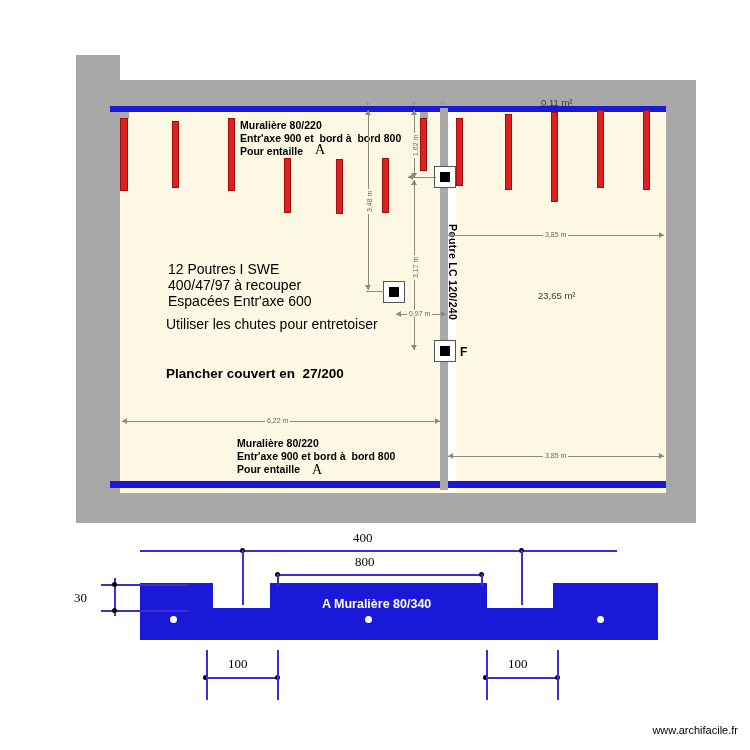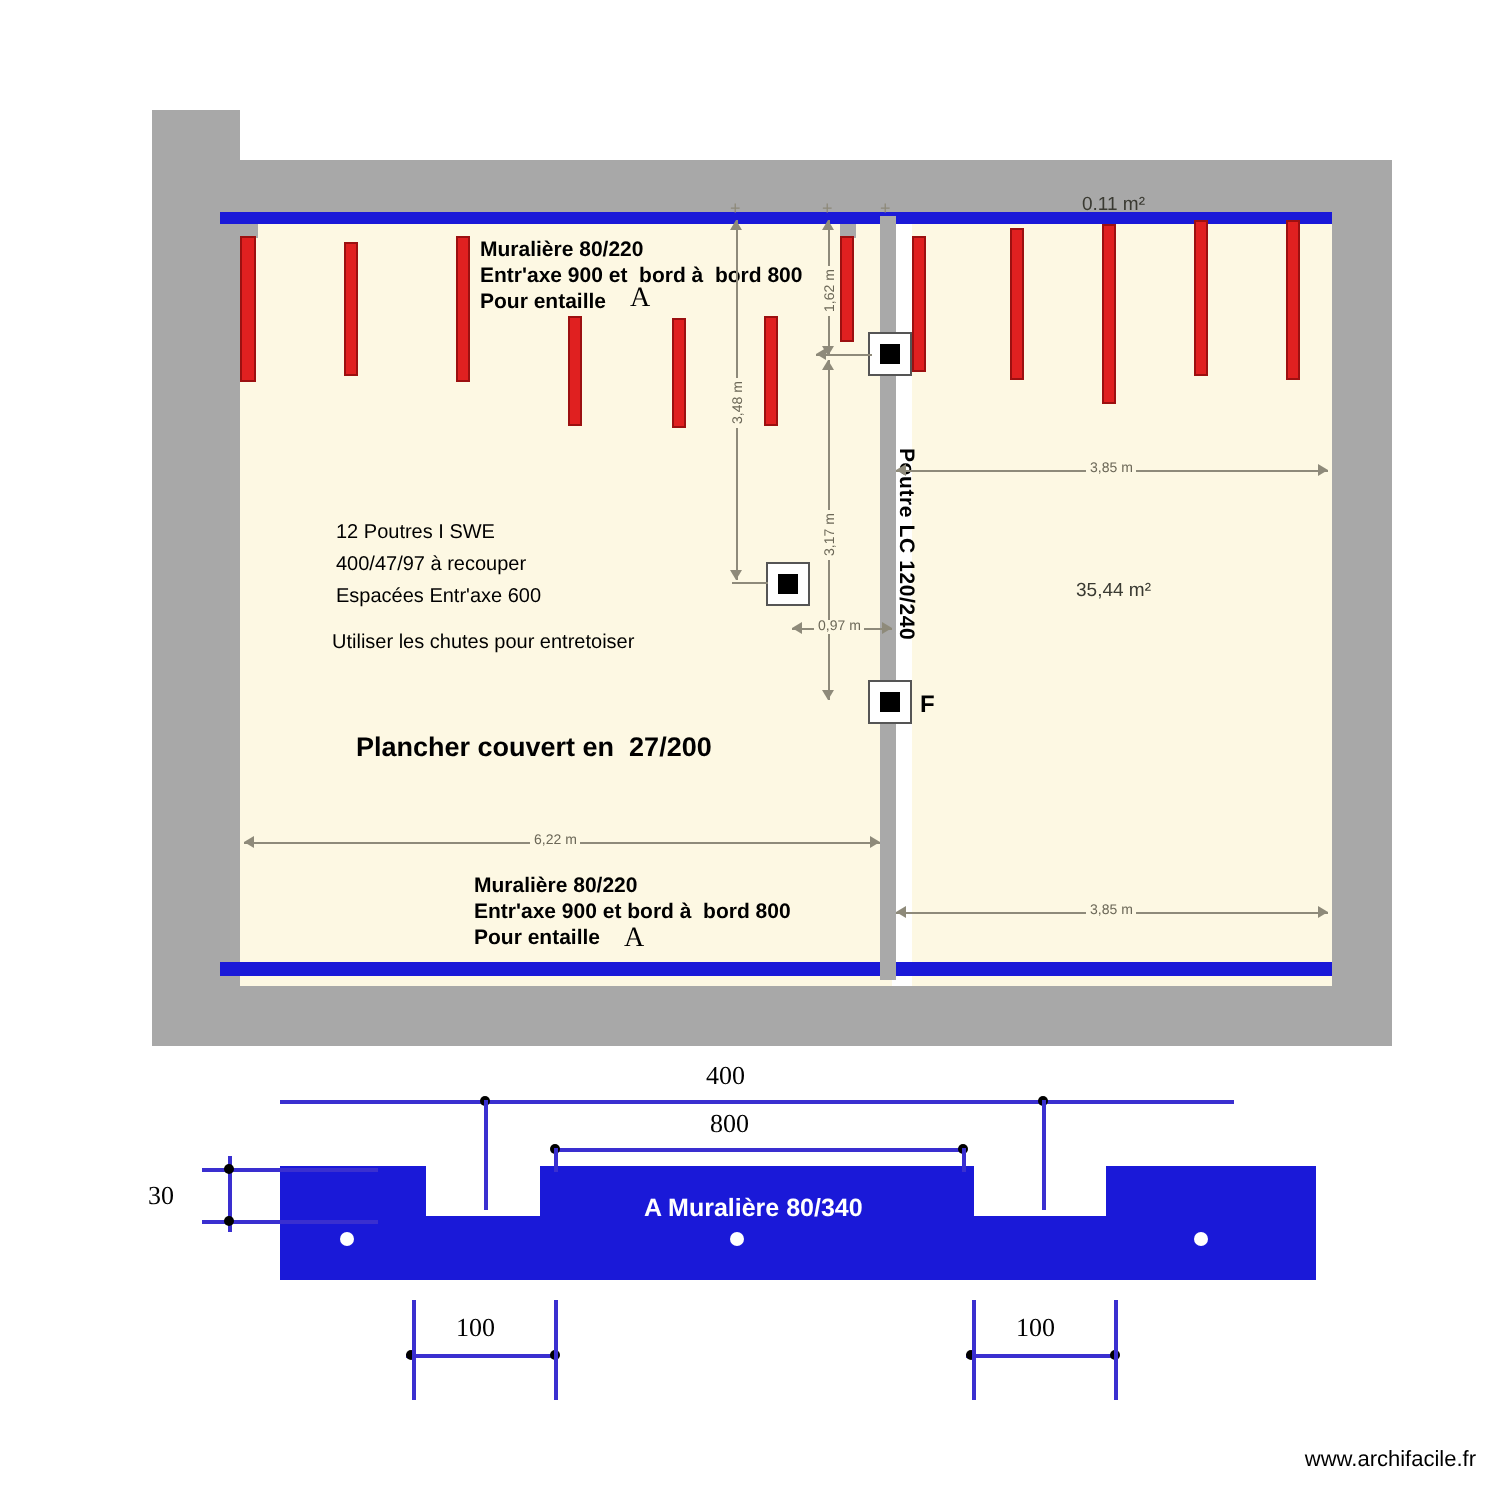--- a/index.html
+++ b/index.html
@@ -90,21 +90,21 @@
     position: absolute;
     color: #000;
     white-space: pre;
     line-height: 1.22;
   }
   .note-sm {
     font-size: 10.5px;
     font-weight: bold;
   }
   .note-md {
-    font-size: 10px;
+    font-size: 14px;
   }
   .note-lg {
     font-size: 13.5px;
     font-weight: bold;
   }
   .letter-a {
     position: absolute;
     font-size: 14px;
     color: #000;
     font-family: "Liberation Serif", serif;
@@ -250,29 +250,29 @@
 
   <div class="note note-sm" style="left:240px; top:119px;">Muralière 80/220</div>
   <div class="note note-sm" style="left:240px; top:132px;">Entr'axe 900 et  bord à  bord 800</div>
   <div class="note note-sm" style="left:240px; top:145px;">Pour entaille</div>
   <span class="letter-a" style="left:315px; top:142px;">A</span>
 
   <div class="note note-md" style="left:168px; top:261px;">12 Poutres I SWE</div>
   <div class="note note-md" style="left:168px; top:277px;">400/47/97 à recouper</div>
   <div class="note note-md" style="left:168px; top:293px;">Espacées Entr'axe 600</div>
   <div class="note note-md" style="left:166px; top:316px;">Utiliser les chutes pour entretoiser</div>
-  <div class="note note-lg" style="left:166px; top:366px;margin-left:12px;">Plancher couvert en  27/200</div>
+  <div class="note note-lg" style="left:166px; top:366px;">Plancher couvert en  27/200</div>
 
   <div class="note note-sm" style="left:237px; top:437px;">Muralière 80/220</div>
   <div class="note note-sm" style="left:237px; top:450px;">Entr'axe 900 et bord à  bord 800</div>
   <div class="note note-sm" style="left:237px; top:463px;">Pour entaille</div>
   <span class="letter-a" style="left:312px; top:462px;">A</span>
 
   <div class="area-label" style="left:541px; top:97px;">0.11 m²</div>
-  <div class="area-label" style="left:538px; top:290px;">35,44 m²</div>
+  <div class="area-label" style="left:538px; top:290px;">23,65 m²</div>
 
   <div class="dimline dimline-v" style="left:368px; top:110px; height:180px;"></div>
   <div class="arrow arrow-u" style="left:365px; top:110px;"></div>
   <div class="arrow arrow-d" style="left:365px; top:285px;"></div>
   <span class="dimtext dimtext-v" style="left:366px; top:214px;">3,48 m</span>
 
   <div class="dimline dimline-v" style="left:414px; top:110px; height:68px;"></div>
   <div class="arrow arrow-u" style="left:411px; top:110px;"></div>
   <div class="arrow arrow-d" style="left:411px; top:173px;"></div>
   <span class="dimtext dimtext-v" style="left:412px; top:158px;">1,62 m</span>

